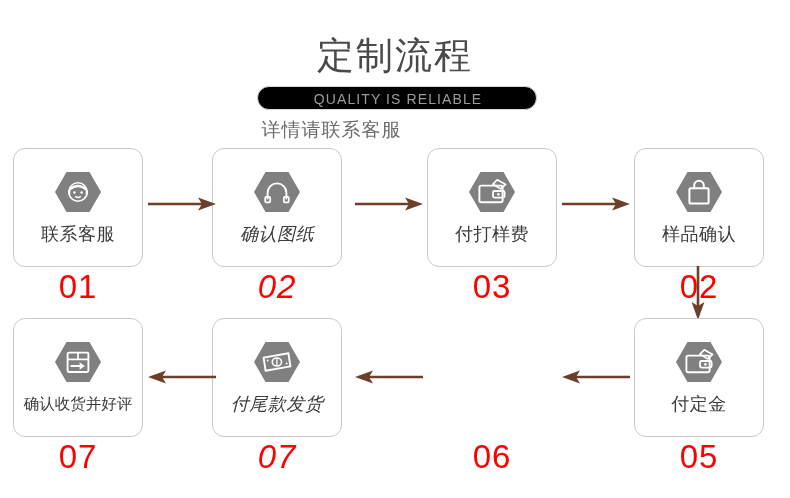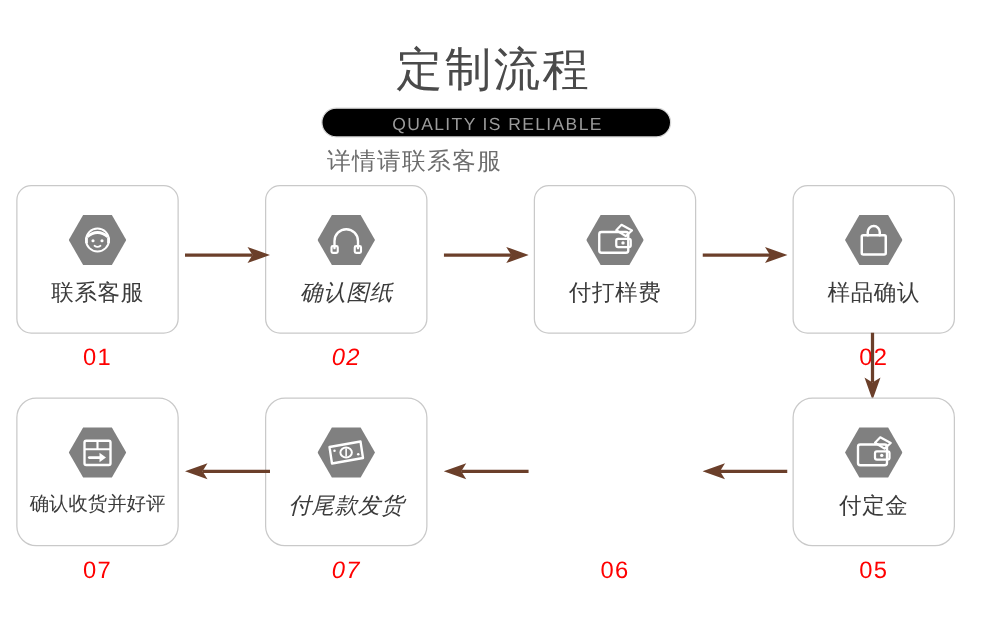--- a/index.html
+++ b/index.html
@@ -113,36 +113,36 @@
   }
   .node-label.small {
     font-size: 15.5px;
     letter-spacing: 0px;
   }
 
   .step-num {
     position: absolute;
     width: 130px;
     text-align: center;
-    font-size: 19px;
+    font-size: 33px;
     line-height: 30px;
     color: #fe0000;
     font-weight: 400;
     letter-spacing: 1px;
   }
 
   
   .arrow-h, .arrow-v {
     position: absolute;
   }
 
   
   .r1 { top: 16px; }
   .r1num { top: 140px; }
-  .r2 { top: 186px; border-radius: 16px; }
+  .r2 { top: 186px; }
   .r2num { top: 310px; }
 
   
   .c1 { left: 13px; }
   .c2 { left: 212px; font-style: italic; }
   .c3 { left: 427px; }
   .c4 { left: 634px; }
 </style>
 </head>
 <body>
@@ -196,20 +196,21 @@
       <svg viewBox="0 0 46 42" width="46" height="42">
         <polygon points="11.5,1 34.5,1 46,21 34.5,41 11.5,41 0,21" fill="#808080"></polygon>
         <path d="M28.2 8.8 L36.6 13.4 L31.6 17.9 L24.0 13.2 Z" fill="none" stroke="#ffffff" stroke-width="1.7" stroke-linejoin="round"></path>
         <rect x="10.4" y="14.6" width="23.2" height="16.6" rx="1.8" fill="none" stroke="#ffffff" stroke-width="1.9"></rect>
         <rect x="24.0" y="20.0" width="11.6" height="6.6" rx="1.5" fill="none" stroke="#ffffff" stroke-width="1.8"></rect>
         <circle cx="29.4" cy="23.3" r="1.35" fill="#ffffff"></circle>
       </svg>
     </div>
     <div class="node-label">付打样费</div>
   </div>
+  <div class="step-num r1num c3">03</div>
 
   <div class="node r1 c4">
     <div class="node-icon">
       <svg viewBox="0 0 46 42" width="46" height="42">
         <polygon points="11.5,1 34.5,1 46,21 34.5,41 11.5,41 0,21" fill="#808080"></polygon>
         <rect x="13.4" y="17.2" width="19.2" height="15.4" rx="1.2" fill="none" stroke="#ffffff" stroke-width="2"></rect>
         <path d="M18.2 17.2 L18.2 14.6 A4.8 4.8 0 0 1 27.8 14.6 L27.8 17.2" fill="none" stroke="#ffffff" stroke-width="2" stroke-linecap="round"></path>
       </svg>
     </div>
     <div class="node-label">样品确认</div>

